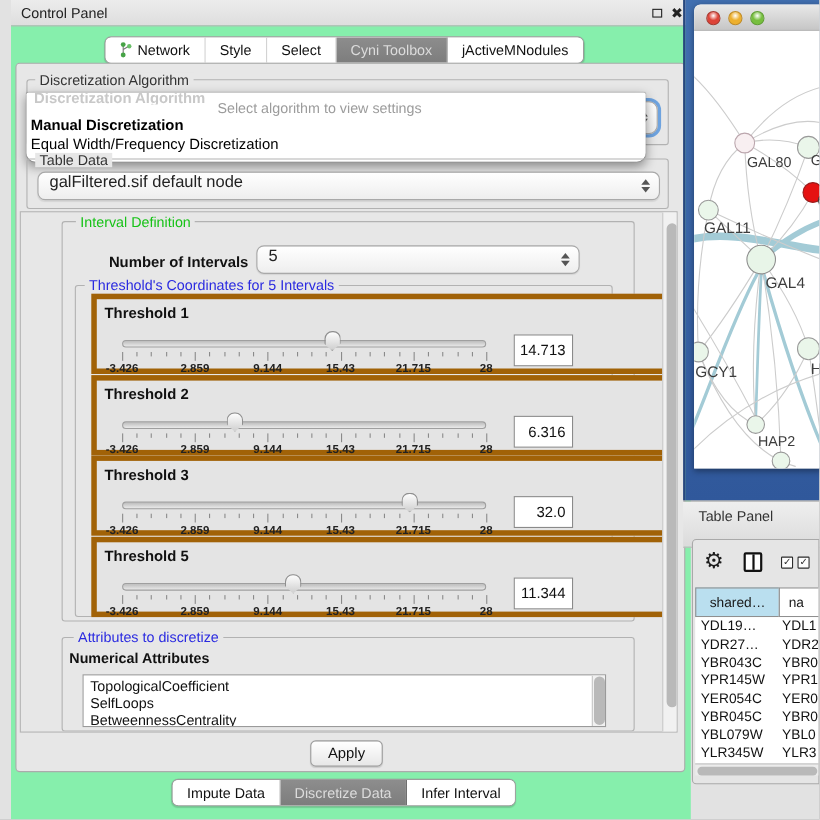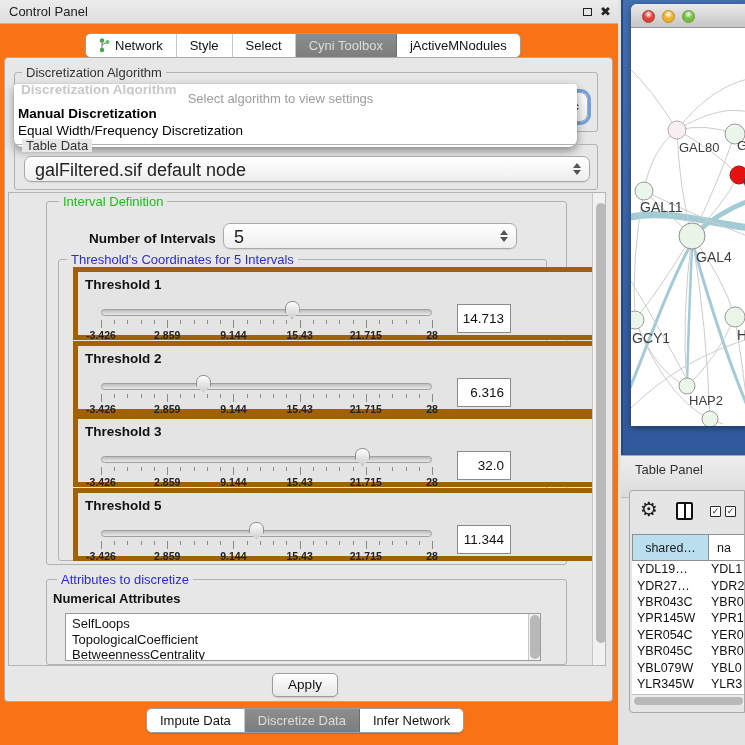--- a/index.html
+++ b/index.html
@@ -3,21 +3,21 @@
 <meta charset="utf-8">
 <style>
   html,body{margin:0;padding:0;background:#bfbfbf;}
   *{box-sizing:border-box;}
   .screen{position:relative;width:745px;height:745px;background:#e2e2e2;
     font-family:"Liberation Sans","DejaVu Sans",sans-serif;overflow:hidden;
     -webkit-font-smoothing:antialiased;}
   .abs{position:absolute;}
 
   
-  .cp{left:0;top:0;width:618px;height:745px;background:#f97316;}
+  .cp{left:10px;top:0;width:618px;height:745px;background:#86efac;}
   .cp-titlebar{left:0;top:0;width:618px;height:24px;background:linear-gradient(#ececec,#dedede);
     border-bottom:1px solid #b6b6b6;color:#222;font-size:13px;line-height:24px;padding-left:9px;}
   .tb-ico{position:absolute;top:0;height:24px;line-height:24px;color:#222;cursor:default;}
   .float-ico{right:26px;top:8px;width:9px;height:8px;border:1.6px solid #222;}
   .close-ico{right:7px;font-size:13px;font-weight:bold;}
 
   
   .segbar{display:inline-flex;background:#fff;border:1px solid #9d9d9d;border-radius:6px;
     overflow:hidden;box-shadow:0 1px 1px rgba(0,0,0,.15);height:25px;}
   .seg{display:flex;align-items:center;gap:5px;padding:0 13px;font-size:13px;color:#111;
@@ -31,21 +31,21 @@
 
   
   .group{position:absolute;border:1px solid #b2b2b2;border-radius:3px;}
   .gtitle{position:absolute;font-size:13px;background:#e7e7e7;padding:0 4px;line-height:13px;}
   .g-green{color:#17c217;}
   .g-blue{color:#2a2ae0;}
   .g-dark{color:#333;}
 
   
   .combo{position:absolute;background:linear-gradient(#ffffff,#eeeeee);border:1px solid #a9a9a9;
-    border-radius:7px;font-size:18px;color:#222;display:flex;align-items:flex-end;
+    border-radius:7px;font-size:15px;color:#222;display:flex;align-items:flex-start;
     padding:0 22px 0 10px;box-shadow:0 1px 1px rgba(0,0,0,.08);}
   .combo .stepper{position:absolute;right:8px;top:50%;transform:translateY(-50%);
     display:flex;flex-direction:column;gap:2px;}
   .combo .stepper i{display:block;width:0;height:0;border-left:4px solid transparent;
     border-right:4px solid transparent;}
   .combo .stepper .up{border-bottom:5px solid #555;}
   .combo .stepper .dn{border-top:5px solid #555;}
   .combo.focusring{box-shadow:0 0 0 3px #6ea3df;}
 
   
@@ -346,22 +346,22 @@
             <div class="thumb" style="left: 171.068px;"></div>
             <div class="vbox">11.344</div>
           </div>
         </div>
 
       <div class="group" style="left:37px;top:386px;width:521px;height:86px;"></div>
       <span class="gtitle g-blue abs" style="left:48px;top:380px;">Attributes to discretize</span>
       <span class="abs" style="left:44px;top:398px;font-size:13px;font-weight:bold;color:#111;">Numerical Attributes</span>
       <div class="listbox" style="left:56px;top:420px;width:476px;height:48px;">
         <div id="attrItems" style="padding-top:2px;">
+            <div class="li">TopologicalCoefficient</div>
             <div class="li">SelfLoops</div>
-            <div class="li">TopologicalCoefficient</div>
             <div class="li">BetweennessCentrality</div>
           </div>
         <div class="vsb-track" style="right:0;top:0;width:12px;height:48px;">
           <div class="sb-thumb" style="left:1px;top:1px;width:10px;height:44px;"></div>
         </div>
       </div>
 
       <div class="vsb-track" style="left:583px;top:0;width:15px;height:474px;">
         <div class="sb-thumb" style="left:3px;top:10px;width:10px;height:440px;"></div>
       </div>
@@ -371,21 +371,21 @@
 
     <div class="abs" style="left:146px;top:708px;">
       <div class="segbar" id="bottomTabs">
           <div class="seg">
             <span>Impute Data</span>
           </div>
           <div class="seg sel">
             <span>Discretize Data</span>
           </div>
           <div class="seg">
-            <span>Infer Network</span>
+            <span>Infer Interval</span>
           </div>
         </div>
     </div>
   </div>
 
   <div class="abs desktop">
     <div class="netwin">
       <div class="wtb">
           <div id="lights">
             <span class="light" style="left: 10.5px; background: radial-gradient(circle at 50% 30%, rgb(255, 255, 255) 0%, rgb(221, 67, 56) 45%, rgb(221, 67, 56) 100%); border: 1px solid rgb(166, 58, 49);"></span>

